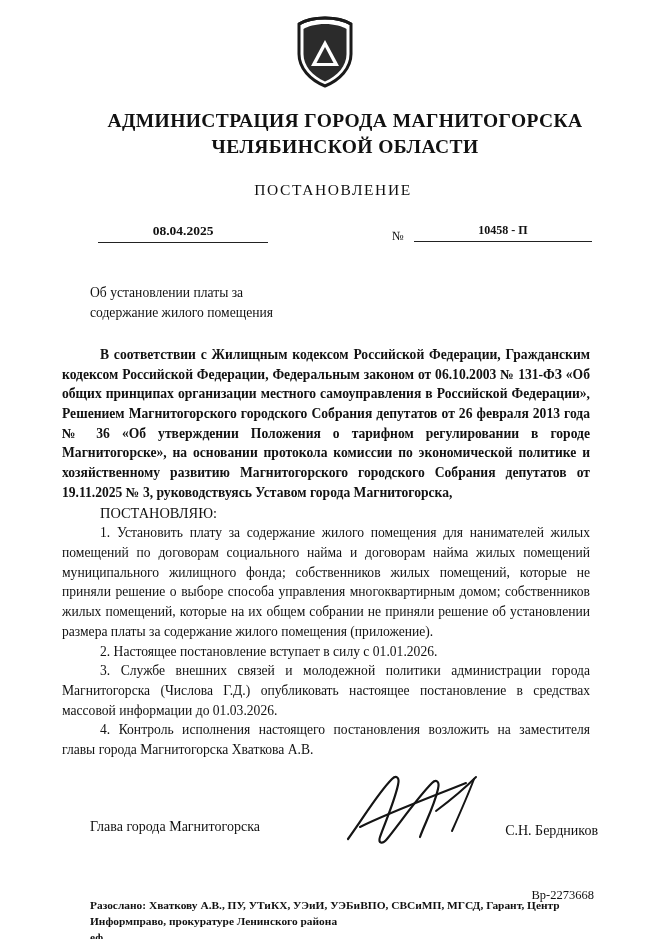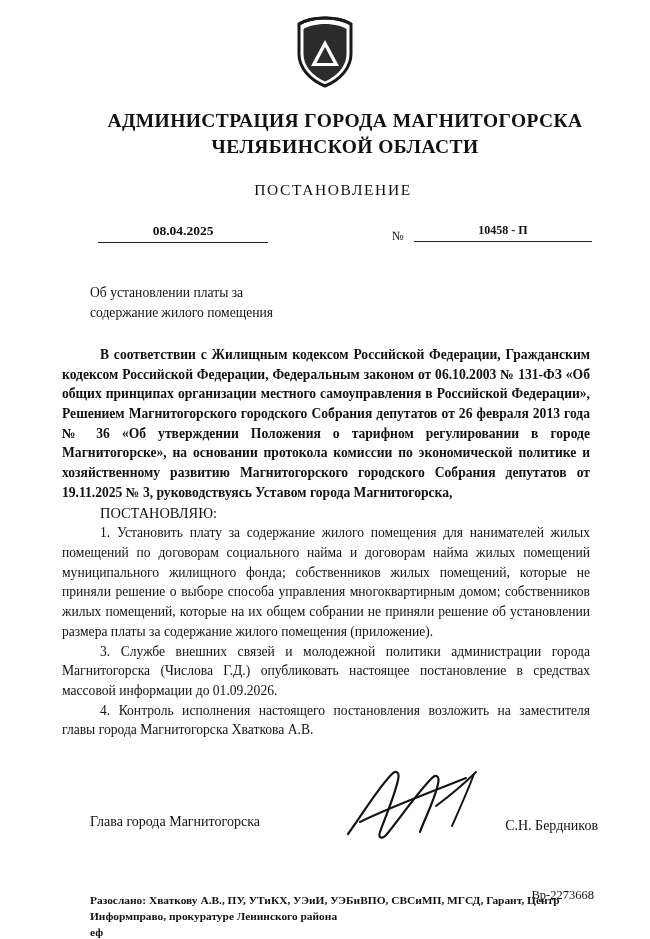--- a/index.html
+++ b/index.html
@@ -120,21 +120,21 @@
     font-size: 14.4px;
     text-indent: 0;
   }
   .item {
     margin-top: 1px;
   }
 
   
   .sign-row {
     position: relative;
-    margin: 66px 52px 0 90px;
+    margin: 51px 52px 0 90px;
     height: 40px;
     font-size: 14px;
   }
   .sign-left {
     position: absolute;
     left: 0;
     top: 8px;
   }
   .sign-right {
     position: absolute;
@@ -198,21 +198,22 @@
 
   <div class="subject">
     <div>Об установлении платы за</div>
     <div>содержание жилого помещения</div>
   </div>
 
   <div class="body">
     <p class="preamble">В соответствии с Жилищным кодексом Российской Федерации, Гражданским кодексом Российской Федерации, Федеральным законом от 06.10.2003 № 131-ФЗ «Об общих принципах организации местного самоуправления в Российской Федерации», Решением Магнитогорского городского Собрания депутатов от 26 февраля 2013 года № 36 «Об утверждении Положения о тарифном регулировании в городе Магнитогорске», на основании протокола комиссии по экономической политике и хозяйственному развитию Магнитогорского городского Собрания депутатов от 19.11.2025 № 3, руководствуясь Уставом города Магнитогорска,</p>
     <p class="resolve-word">ПОСТАНОВЛЯЮ:</p>
     <p class="item">1. Установить плату за содержание жилого помещения для нанимателей жилых помещений по договорам социального найма и договорам найма жилых помещений муниципального жилищного фонда; собственников жилых помещений, которые не приняли решение о выборе способа управления многоквартирным домом; собственников жилых помещений, которые на их общем собрании не приняли решение об установлении размера платы за содержание жилого помещения (приложение).</p>
-    <p class="item">3. Службе внешних связей и молодежной политики администрации города Магнитогорска (Числова Г.Д.) опубликовать настоящее постановление в средствах массовой информации до 01.09.2026.</p>
+    <p class="item">2. Настоящее постановление вступает в силу с 01.01.2026.</p>
+    <p class="item">3. Службе внешних связей и молодежной политики администрации города Магнитогорска (Числова Г.Д.) опубликовать настоящее постановление в средствах массовой информации до 01.03.2026.</p>
     <p class="item">4. Контроль исполнения настоящего постановления возложить на заместителя главы города Магнитогорска Хваткова А.В.</p>
   </div>
 
   <div class="sign-row">
     <div class="sign-left">Глава города Магнитогорска</div>
     <svg class="signature-mark" viewBox="0 0 170 82">
       <path d="M8 70 C24 48 38 24 52 10 C56 6 60 8 58 16 C54 34 44 56 40 68 C38 74 42 76 47 70 C60 54 78 28 92 14 C96 10 100 12 98 20 C94 38 84 56 80 68" fill="none" stroke="#151515" stroke-width="2.2" stroke-linecap="round"></path>
       <path d="M20 58 C48 44 86 30 126 14" fill="none" stroke="#151515" stroke-width="2" stroke-linecap="round"></path>
       <path d="M96 42 C112 30 126 18 136 8" fill="none" stroke="#151515" stroke-width="2" stroke-linecap="round"></path>
       <path d="M112 62 C120 44 128 26 134 10" fill="none" stroke="#151515" stroke-width="2" stroke-linecap="round"></path>

